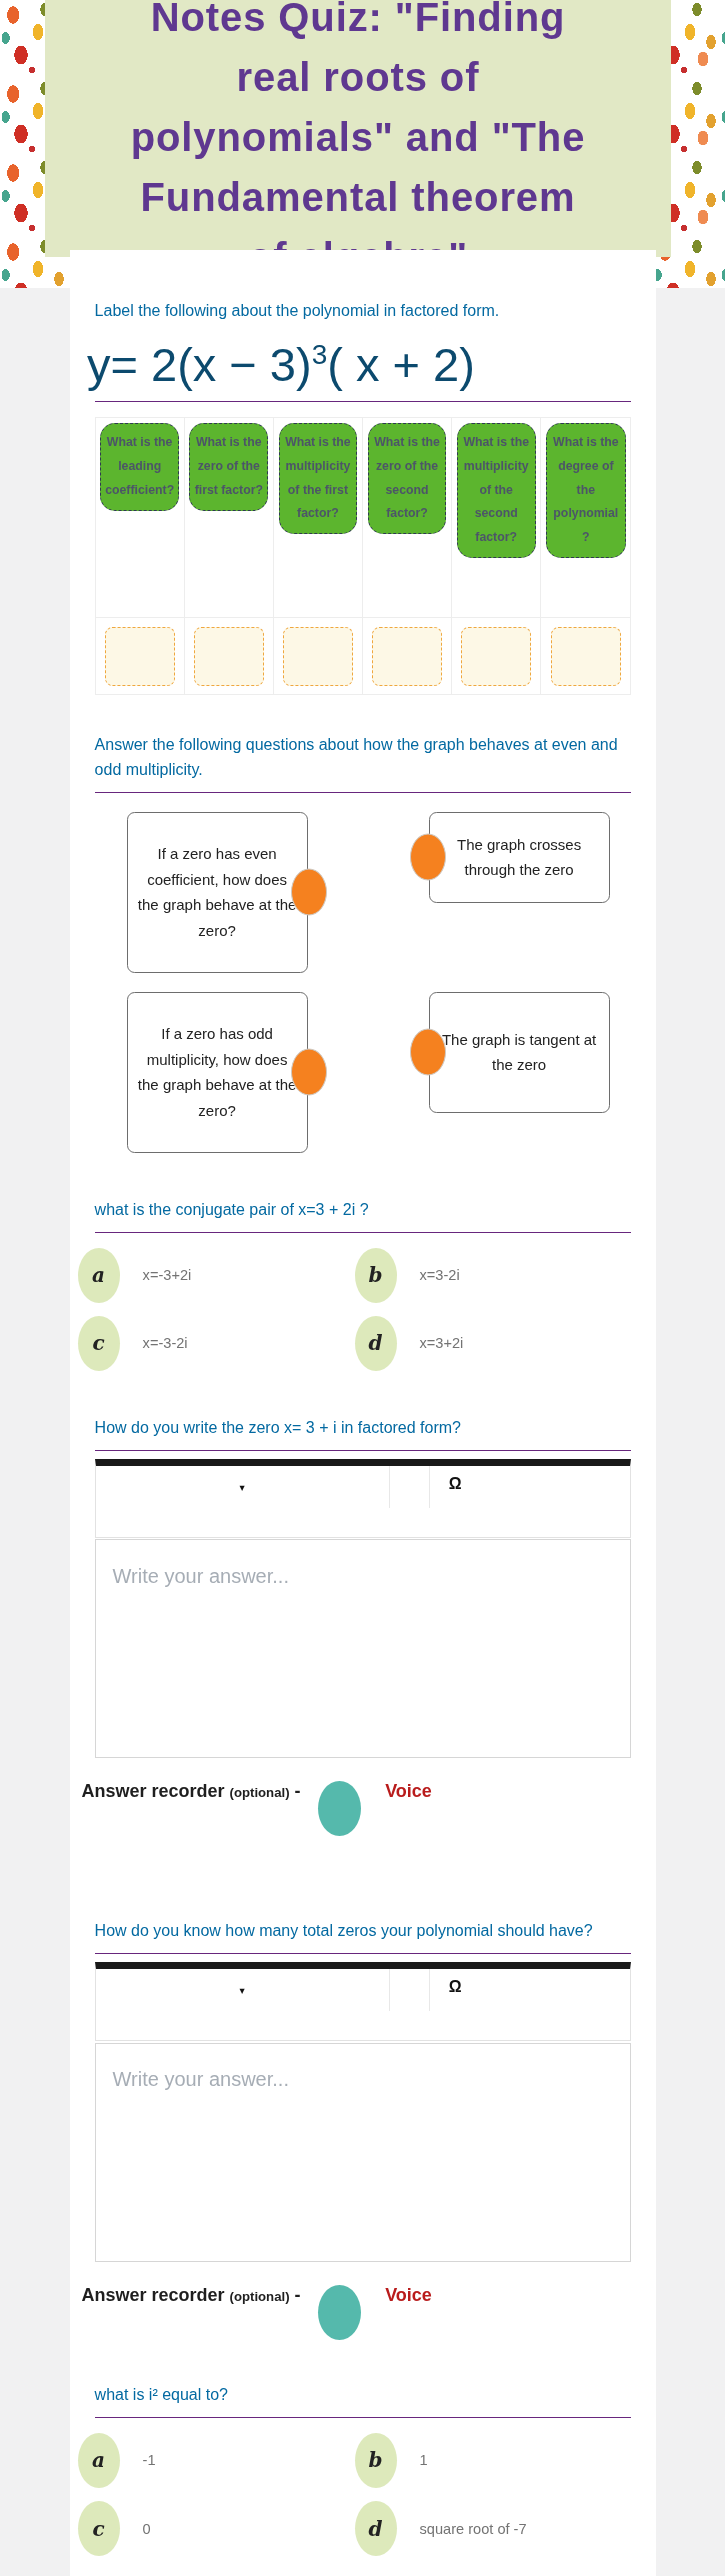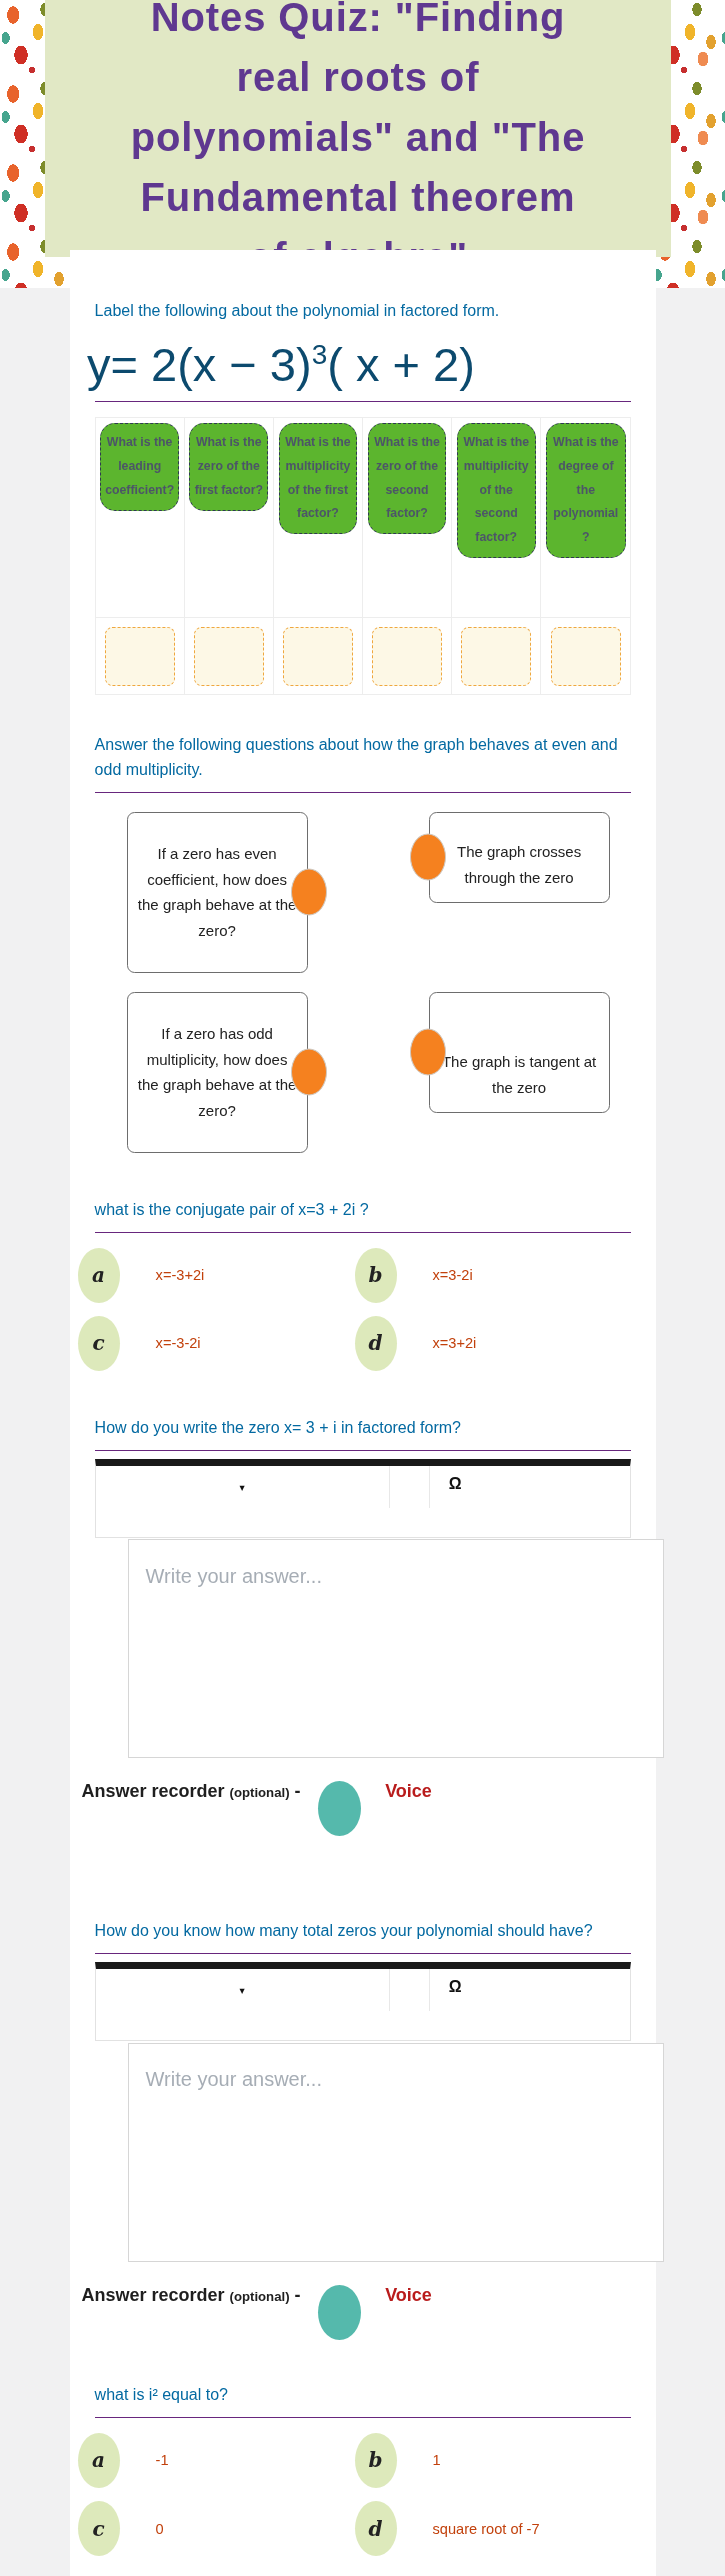--- a/index.html
+++ b/index.html
@@ -58,54 +58,54 @@
   
   .s2-title { margin-top:38px; }
   .match-area { margin-top:13.2px; }
   .match-row { display:flex; align-items:flex-start; margin-top:19px; }
   .match-card {
     position:relative; border:0.9px solid #6d6d6d; border-radius:7.6px; background:#fff;
     display:flex; align-items:center; justify-content:center; text-align:center;
     font-size:15px; line-height:25.5px; color:#222; padding:11.3px 9.4px;
   }
   .match-left  { width:181px; margin-left:32px; min-height:161px; }
-  .match-right { width:181px; margin-left:121px;align-items:flex-end; }
+  .match-right { width:181px; margin-left:121px; }
   .mr1 { min-height:91px; } .mr2 { min-height:121px; }
   .dot {
     position:absolute; width:36px; height:47px; border-radius:50%;
     background:#f5811f; border:1.9px solid #cfc9c2; top:50%; transform:translateY(-50%);
   }
   .dot.right-edge { right:-20px; } .dot.left-edge { left:-20px; }
   
   .opts { display:grid; grid-template-columns:1fr 1fr; row-gap:13.2px; margin-top:15px; margin-left:-17px; }
   .opt { display:flex; align-items:center; cursor:pointer; }
   .opt-circle {
     width:42px; height:55px; border-radius:50%; background:#dde9bb; flex:0 0 42px;
     display:flex; align-items:center; justify-content:center;
     font-family:"DejaVu Serif", serif; font-style:italic; font-weight:600; font-size:20px; color:#222;
   }
-  .opt-label { margin-left:36px; font-size:14.6px; color:#c2410c; }
+  .opt-label { margin-left:23px; font-size:14.6px; color:#737373; }
   .s3-title { margin-top:45px; }
   
   .s4-title { margin-top:45px; }
   .s5-title { margin-top:83px; }
   .editor { margin-top:7.6px; }
   .toolbar {
     border:0.9px solid #e2e2e2; border-top:7.6px solid #191919; height:79px;
     display:flex; align-items:flex-start; background:#fff;
   }
   .tb-seg1 { flex:0 0 55%; height:42px; border-right:0.9px solid #e8e8e8; display:flex; align-items:center; justify-content:center; }
   .tb-caret { font-size:10.4px; color:#111; cursor:pointer; }
   .tb-seg2 { flex:0 0 7.5%; height:42px; border-right:0.9px solid #e8e8e8; }
   .tb-seg3 { padding:9.4px 0 0 19px; font-size:16px; font-weight:bold; color:#111; }
   .tb-omega { cursor:pointer; }
   .answer-box {
     display:block; width:100%; height:219px; margin-top:1.9px; resize:none;
     border:0.9px solid #d6d6d6; background:#fff; padding:24.6px 17px;
-    font-family:"Liberation Sans", sans-serif; font-size:20px; color:#444;margin-left:33px;
+    font-family:"Liberation Sans", sans-serif; font-size:20px; color:#444;
   }
   .answer-box::placeholder { color:#a6adb5; }
   .recorder { display:flex; margin:23px 0 0 -13.2px; }
   .rec-label { font-size:18px; font-weight:bold; color:#1f1f1f; }
   .rec-label .small { font-size:13.2px; }
   .rec-dot { width:43px; height:55px; border-radius:50%; background:#55b9ac; margin:0 24.6px 0 17px; cursor:pointer; }
   .rec-voice { font-size:18px; font-weight:bold; color:#b91c1c; }
   
   .s6-title { margin-top:43px; }
 </style>

